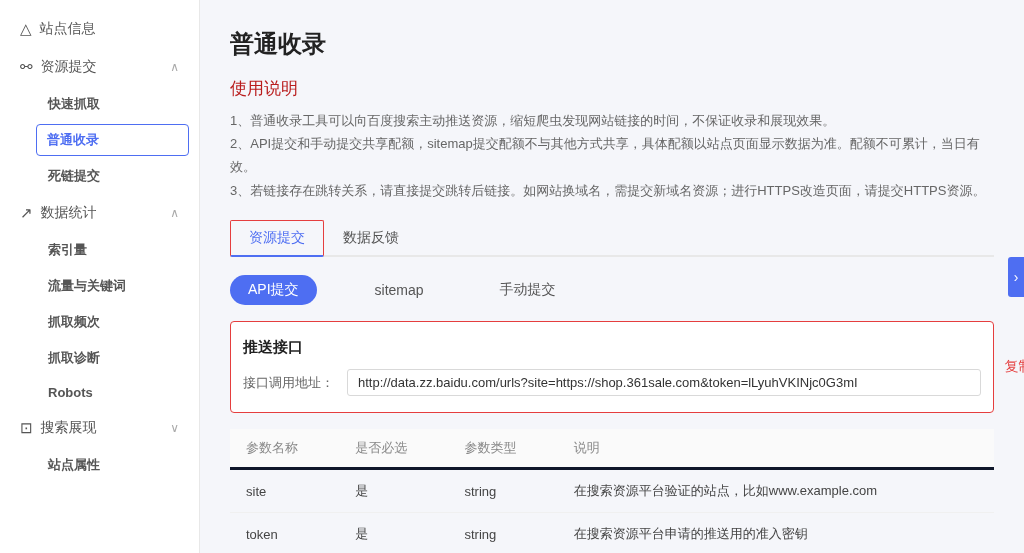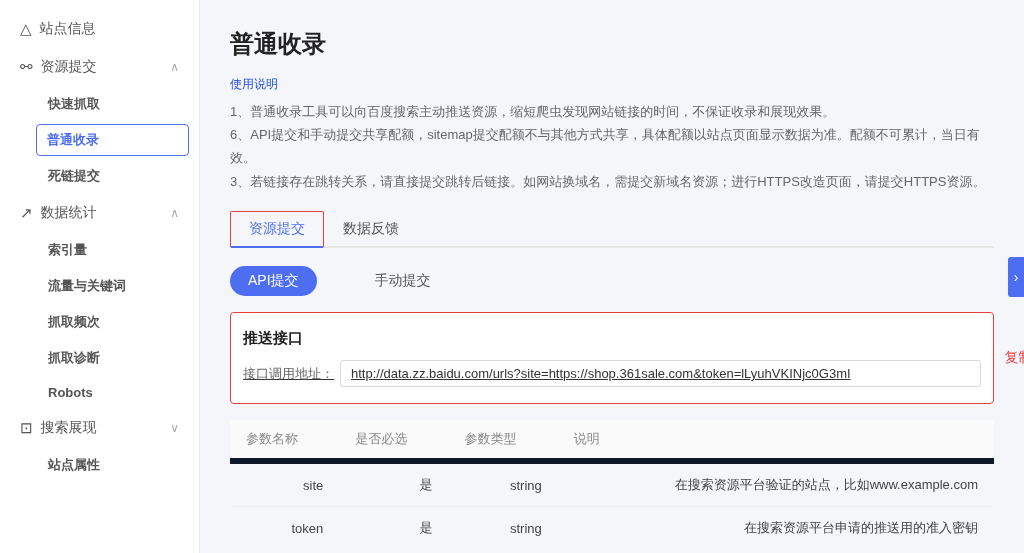--- a/index.html
+++ b/index.html
@@ -55,22 +55,22 @@
       color: #222;
       margin-bottom: 14px;
     }
     .usage-section {
       font-size: 13px;
       color: #555;
       margin-bottom: 18px;
       line-height: 1.8;
     }
     .usage-title {
-      font-size: 12px;
-      color: #1d4ed8;
+      font-size: 17px;
+      color: #b91c1c;
       margin-bottom: 4px;
     }
     .usage-item { color: #666; font-size: 13px; }
 
     
     .tabs-row {
       display: flex;
       border-bottom: 2px solid #e8e8e8;
       margin-bottom: 18px;
       gap: 0;
@@ -122,23 +122,22 @@
     }
     .api-section-title {
       font-size: 15px;
       font-weight: bold;
       color: #222;
       margin-bottom: 12px;
     }
     .api-url-row {
       display: flex;
       align-items: center;
-      gap: 6px;
-      font-size: 13px;
-      text-decoration: underline;
+      gap: 13px;
+      font-size: 13px;
     }
     .api-url-label { color: #666; white-space: nowrap; }
     .api-url-value {
       background: #fff;
       border: 1px solid #d9d9d9;
       border-radius: 3px;
       padding: 5px 10px;
       color: #333;
       font-size: 13px;
       flex: 1;
@@ -155,31 +154,30 @@
     }
 
     
     .params-table {
       width: 100%;
       border-collapse: collapse;
       font-size: 13px;
     }
     .params-table th {
       background: #fafafa;
-      border-bottom: 6px solid #0f172a;
+      border-bottom: 3px solid #0f172a;
       padding: 10px 16px;
       text-align: left;
       color: #888;
       font-weight: normal;
     }
     .params-table td {
       padding: 12px 16px;
       border-bottom: 1px solid #f0f0f0;
       color: #444;
-      text-align: right;
     }
     .params-table tr:last-child td { border-bottom: none; }
 
     
     .nav-icon { font-size: 15px; }
   </style>
 </head>
 <body>
 
 <div class="sidebar">
@@ -236,31 +234,32 @@
 
 </div>
 
 <div class="main">
 
   <div class="page-title">普通收录</div>
 
   <div class="usage-section">
     <div class="usage-title">使用说明</div>
     <div class="usage-item">1、普通收录工具可以向百度搜索主动推送资源，缩短爬虫发现网站链接的时间，不保证收录和展现效果。</div>
-    <div class="usage-item">6、API提交和手动提交共享配额，sitemap提交配额不与其他方式共享，具体配额以站点页面显示数据为准。配额不可累计，当日有效。</div>
+    <div class="usage-item">2、API提交和手动提交共享配额，sitemap提交配额不与其他方式共享，具体配额以站点页面显示数据为准。配额不可累计，当日有效。</div>
     <div class="usage-item">3、若链接存在跳转关系，请直接提交跳转后链接。如网站换域名，需提交新域名资源；进行HTTPS改造页面，请提交HTTPS资源。</div>
   </div>
 
   <div class="tabs-row">
     <div class="tab-item active">资源提交</div>
     <div class="tab-item">数据反馈</div>
   </div>
 
   <div class="sub-tabs-row">
     <div class="sub-tab-item active">API提交</div>
+    <div class="sub-tab-item">sitemap</div>
     <div class="sub-tab-item">手动提交</div>
   </div>
 
   <div class="api-section" style="position:relative;">
     <div class="api-section-title">推送接口</div>
     <div class="api-url-row">
       <span class="api-url-label">接口调用地址：</span>
       <div class="api-url-value">http://data.zz.baidu.com/urls?site=https://shop.361sale.com&amp;token=lLyuhVKINjc0G3mI</div>
     </div>
     <div class="copy-api-hint">复制这个API</div>

